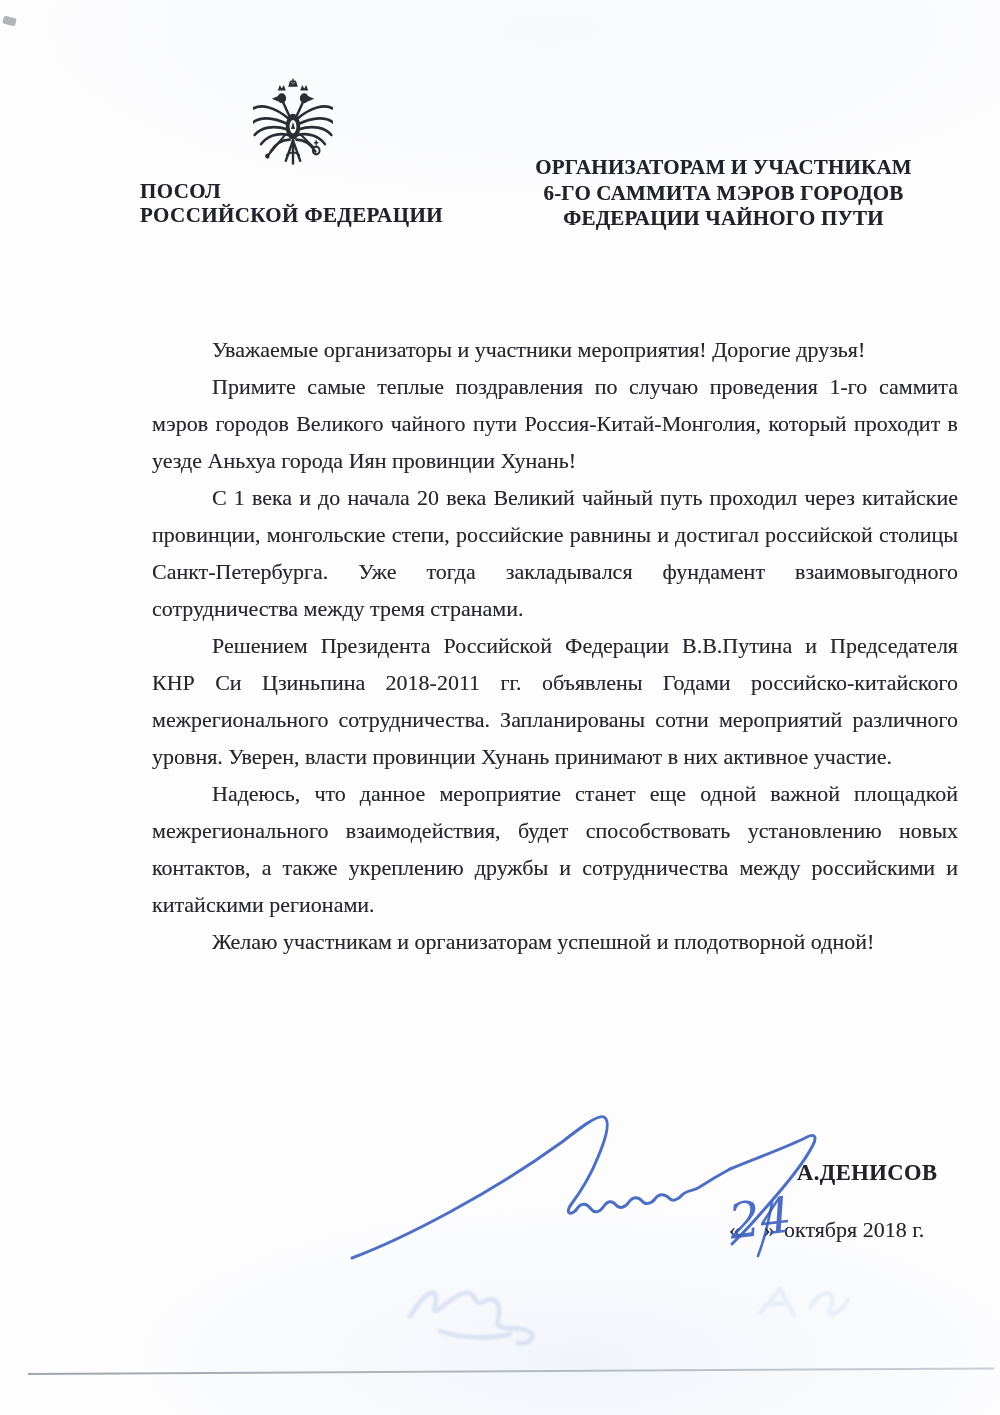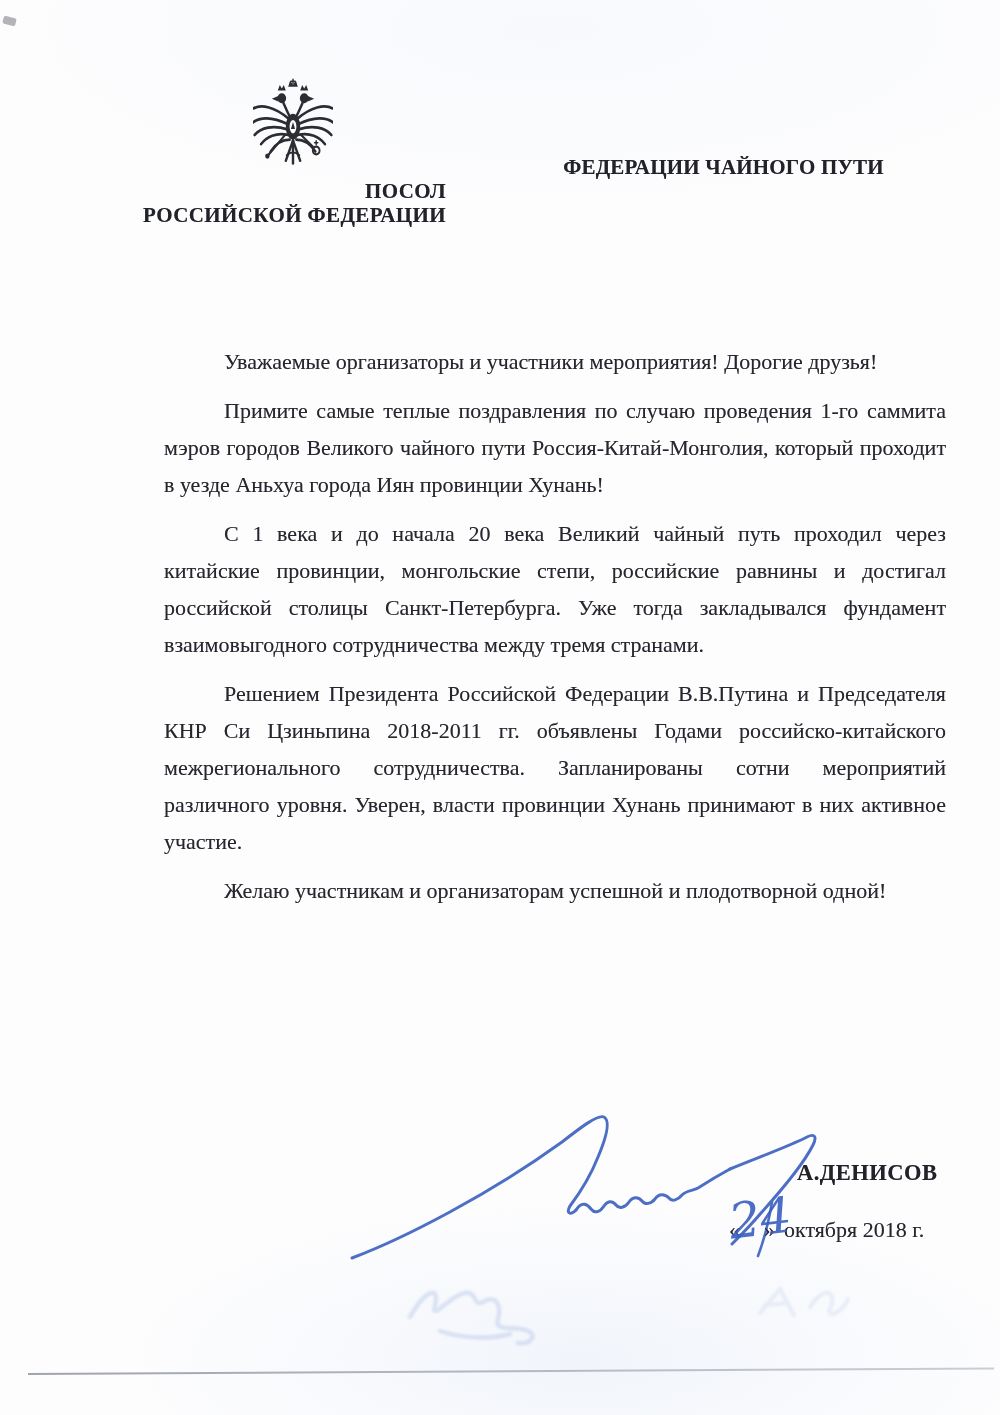--- a/index.html
+++ b/index.html
@@ -6,32 +6,32 @@
   .page{
     position:relative;width:1000px;height:1415px;overflow:hidden;
     background:
       radial-gradient(ellipse 900px 300px at 55% 2%, rgba(226,234,246,.22), transparent 60%),
       radial-gradient(ellipse 820px 280px at 58% 96%, rgba(214,226,243,.30), transparent 55%),
       #fdfdfe;
     font-family:"Liberation Serif","DejaVu Serif",serif;
     color:#26262e;
   }
   
-  .lh-left{position:absolute;left:140px;top:76px;width:306px;text-align:right;}
+  .lh-left{position:absolute;left:140px;top:76px;width:306px;text-align:left;}
   .emblem{display:block;margin:2px auto 11px auto;}
   .sender-line{font-weight:700;font-size:21px;line-height:24px;letter-spacing:.4px;color:#22222a;
                text-shadow:0 0 .5px rgba(34,34,42,.45);}
   .lh-right{position:absolute;left:505px;top:155px;width:437px;text-align:center;
             font-weight:700;font-size:21px;line-height:25.5px;letter-spacing:.2px;color:#22222a;
             text-shadow:0 0 .5px rgba(34,34,42,.45);}
   
   .body-block{position:absolute;left:152px;top:331px;width:806px;
               font-size:22px;line-height:37px;text-align:justify;color:#26262e;
               text-shadow:0 0 .5px rgba(38,38,46,.40);}
-  .body-block p{margin:12px;text-indent:60px;}
+  .body-block p{margin:0;text-indent:60px;}
   
   .signature-svg{position:absolute;left:330px;top:1098px;}
   .signer{position:absolute;left:797px;top:1160px;font-weight:700;font-size:22.5px;
           letter-spacing:.5px;color:#22222a;text-shadow:0 0 .5px rgba(34,34,42,.45);}
   .dateline{position:absolute;left:729px;top:1217px;font-size:22px;color:#26262e;
             text-shadow:0 0 .5px rgba(38,38,46,.40);}
   .daygap{display:inline-block;width:24px;}
   .month{margin-left:9px;}
   .day-ink{position:absolute;left:729px;top:1194px;font-size:49px;line-height:1;
            color:#3b5fbe;font-style:italic;font-family:"DejaVu Serif",serif;
@@ -86,28 +86,31 @@
         <circle cx="28" cy="85" r="2.8"></circle>
       </g>
       <ellipse cx="60" cy="53" rx="5" ry="8" fill="#fdfdfe" stroke="#2c2c34" stroke-width="1.4"></ellipse>
       <path d="M60,48 l-2.6,7.5 h5.2 z" fill="#2c2c34"></path>
     </svg>
     <div class="sender-line">ПОСОЛ</div>
     <div class="sender-line">РОССИЙСКОЙ ФЕДЕРАЦИИ</div>
   </div>
 
   <div class="lh-right">
+    <div>ОРГАНИЗАТОРАМ И УЧАСТНИКАМ</div>
+    <div>6-ГО САММИТА МЭРОВ ГОРОДОВ</div>
     <div>ФЕДЕРАЦИИ ЧАЙНОГО ПУТИ</div>
   </div>
 
   <div class="body-block">
     <p>Уважаемые организаторы и участники мероприятия! Дорогие друзья!</p>
     <p>Примите самые теплые поздравления по случаю проведения 1-го саммита мэров городов Великого чайного пути Россия-Китай-Монголия, который проходит в уезде Аньхуа города Иян провинции Хунань!</p>
     <p>С 1 века и до начала 20 века Великий чайный путь проходил через китайские провинции, монгольские степи, российские равнины и достигал российской столицы Санкт-Петербурга. Уже тогда закладывался фундамент взаимовыгодного сотрудничества между тремя странами.</p>
     <p>Решением Президента Российской Федерации В.В.Путина и Председателя КНР Си Цзиньпина 2018-2011 гг. объявлены Годами российско-китайского межрегионального сотрудничества. Запланированы сотни мероприятий различного уровня. Уверен, власти провинции Хунань принимают в них активное участие.</p>
+    <p>Надеюсь, что данное мероприятие станет еще одной важной площадкой межрегионального взаимодействия, будет способствовать установлению новых контактов, а также укреплению дружбы и сотрудничества между российскими и китайскими регионами.</p>
     <p>Желаю участникам и организаторам успешной и плодотворной одной!</p>
   </div>
 
   <svg class="signature-svg" width="500" height="170" viewBox="0 0 500 170" aria-hidden="true">
     <g fill="none" stroke="#3e63c0" stroke-width="3" stroke-linecap="round" stroke-linejoin="round" opacity=".92">
       <path d="M 22,160 C 75,140 160,96 232,44 C 250,30 268,16 274,19 C 281,23 276,40 268,59 C 259,82 246,100 240,108 C 236,115 240,118 246,112"></path>
       <path d="M 246,112 c 6,-10 12,-5 15,-1 c 4,5 9,3 13,-3 c 4,-6 9,-5 12,-1 c 3,4 9,3 13,-3 c 4,-6 10,-5 13,-1 c 3,4 9,3 13,-2 c 4,-6 10,-5 14,-1 c 3,4 9,2 13,-3 c 5,-5 11,-4 16,-7 c 11,-7 21,-13 32,-19"></path>
       <path d="M 400,71 C 432,58 462,47 477,39 C 485,35 487,39 483,47 C 473,67 449,95 431,115 C 421,127 409,139 402,146"></path>
       <path d="M 442,104 C 439,122 434,142 428,158" stroke-width="2.6"></path>
     </g>

